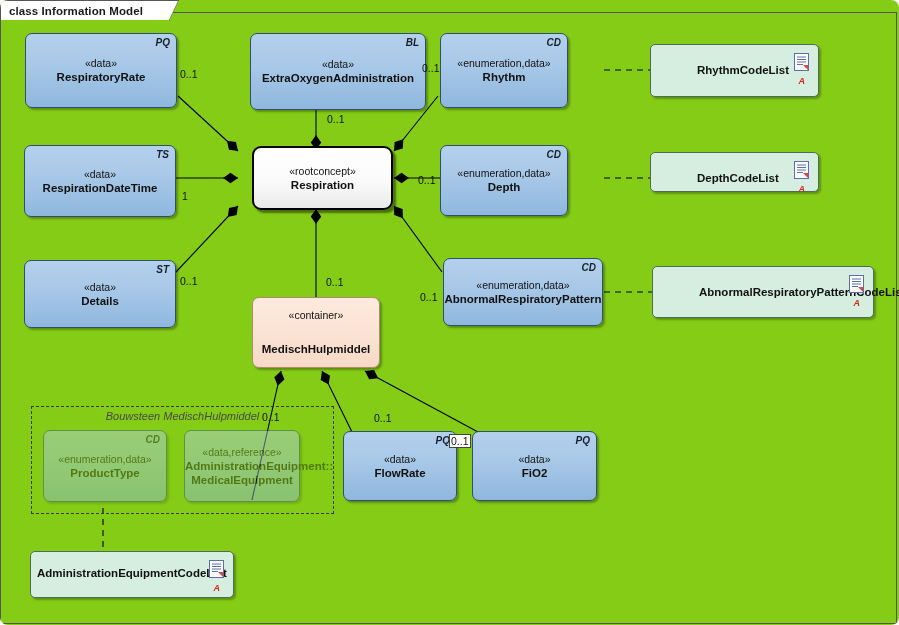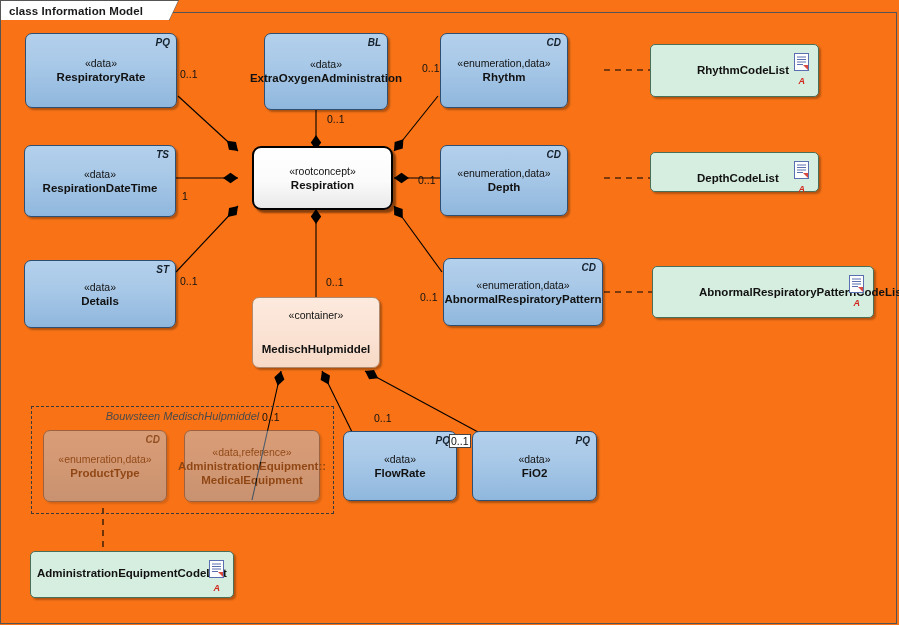--- a/index.html
+++ b/index.html
@@ -1,34 +1,34 @@
 <!DOCTYPE html>
 <html><head>
 <meta charset="utf-8">
 <style>
   html,body{margin:0;padding:0;background:#ffffff;}
   body{font-family:"Liberation Sans", sans-serif;}
-  #canvas{position:relative;width:899px;height:625px;background:#f97316;overflow:hidden;}
+  #canvas{position:relative;width:899px;height:625px;background:#84cc16;overflow:hidden;border-radius:8px;}
 
   
   .frame{position:absolute;left:0;top:12px;width:897px;height:612px;border:1px solid #555;box-sizing:border-box;}
   .title-tab{position:absolute;left:0;top:0;height:20px;border:1px solid #555;border-bottom:none;
              background:#fff;box-sizing:border-box;padding:0 26px 0 8px;display:flex;align-items:center;
              font-size:11.5px;font-weight:bold;color:#1a1a1a;letter-spacing:.1px;}
   .title-tab:after{content:"";position:absolute;right:-10px;top:-1px;width:0;height:0;
                    border-left:10px solid #555;border-bottom:21px solid transparent;}
   .title-tab:before{content:"";position:absolute;right:-9px;top:0px;width:0;height:0;
                     border-left:9px solid #fff;border-bottom:19px solid transparent;z-index:2;}
 
   
   #wires{position:absolute;left:0;top:0;width:899px;height:625px;pointer-events:none;}
 
   
   .node{position:absolute;box-sizing:border-box;border-radius:7px;
-        display:flex;flex-direction:column;align-items:center;justify-content:center;
+        display:flex;flex-direction:column;justify-content:center;
         text-align:center;font-size:11.5px;color:#111;
         box-shadow:2px 2px 2px rgba(0,0,0,.30);}
   .node .stereo{font-size:10.5px;line-height:13px;}
   .node .nm{font-weight:bold;font-size:11.5px;line-height:14px;}
   .corner{position:absolute;top:3px;right:6px;font-size:10px;font-style:italic;font-weight:bold;color:#15202b;}
 
   
   .blue{background:linear-gradient(180deg,#b3d0ec 0%,#a9c9e8 40%,#8fb7dd 100%);
         border:1.2px solid #2c4f73;}
   
@@ -116,21 +116,21 @@
     <span class="stereo">«data»</span>
     <span class="nm">RespirationDateTime</span>
   </div>
 
   <div class="node blue" style="left:24px;top:260px;width:152px;height:68px;">
     <span class="corner">ST</span>
     <span class="stereo">«data»</span>
     <span class="nm">Details</span>
   </div>
 
-  <div class="node blue" style="left:264px;top:33px;width:124px;height:77px;">
+  <div class="node blue" style="left:250px;top:33px;width:176px;height:77px;">
     <span class="corner">BL</span>
     <span class="stereo">«data»</span>
     <span class="nm">ExtraOxygenAdministration</span>
   </div>
 
   <div class="node root" style="left:252px;top:146px;width:141px;height:64px;">
     <span class="stereo">«rootconcept»</span>
     <span class="nm">Respiration</span>
   </div>
 
@@ -208,21 +208,21 @@
   <div class="group" style="left:31px;top:406px;width:303px;height:108px;font-style:italic;">
     <span class="group-title">Bouwsteen MedischHulpmiddel</span>
   </div>
 
   <div class="node blue faded" style="left:43px;top:430px;width:124px;height:72px;">
     <span class="corner">CD</span>
     <span class="stereo">«enumeration,data»</span>
     <span class="nm">ProductType</span>
   </div>
 
-  <div class="node blue faded" style="left:184px;top:430px;width:136px;height:72px;">
+  <div class="node blue faded" style="left:184px;top:430px;width:116px;height:72px;">
     <span class="stereo">«data,reference»</span>
     <span class="nm">AdministrationEquipment::</span>
     <span class="nm">MedicalEquipment</span>
   </div>
 
   <div class="node blue" style="left:343px;top:431px;width:114px;height:70px;">
     <span class="corner">PQ</span>
     <span class="stereo">«data»</span>
     <span class="nm">FlowRate</span>
   </div>

